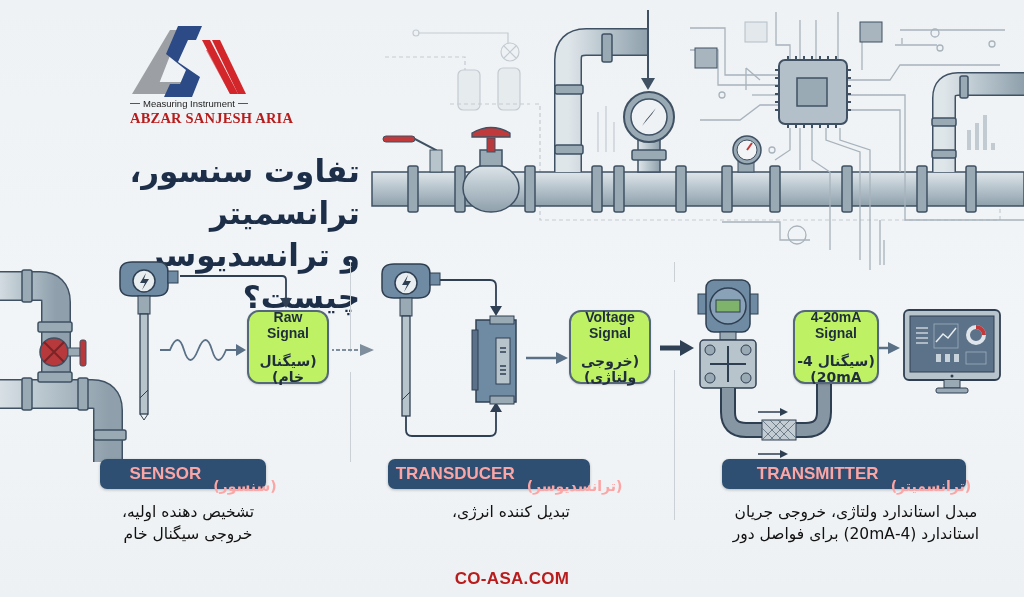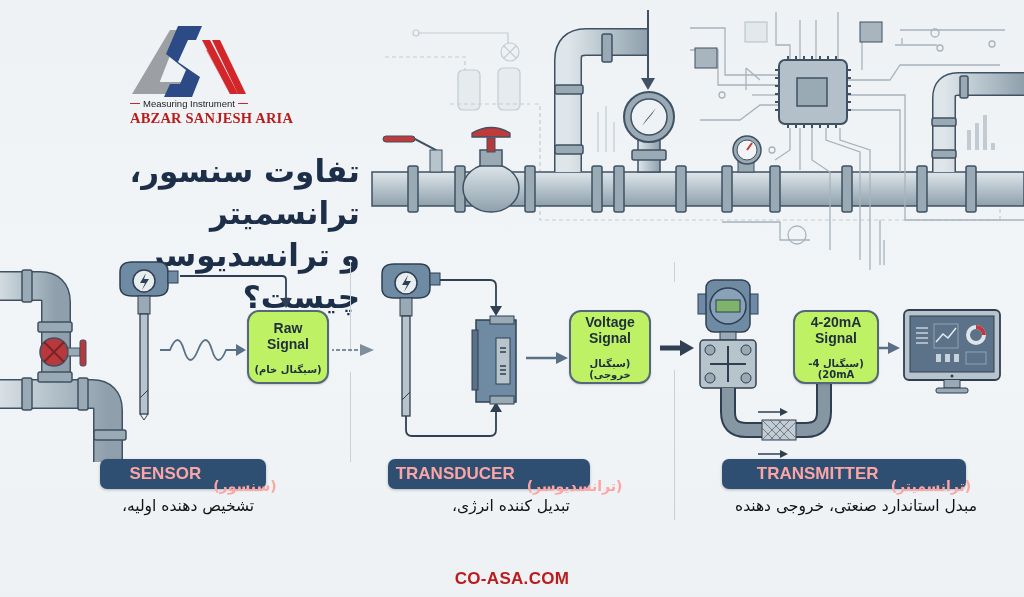--- a/index.html
+++ b/index.html
@@ -41,35 +41,35 @@
   
   .sig-box {
     position: absolute; background: #bef264; border: 2px solid #55677a;
     border-radius: 12px; display: flex; flex-direction: column;
     align-items: center; justify-content: center; text-align: center;
     color: #1f2d3d; box-shadow: 0 1px 2px rgba(0,0,0,0.15);
   }
   .sig-box .l1, .sig-box .l2 {
     font-family: "Liberation Sans", sans-serif; font-weight: bold; font-size: 14px; line-height: 16px;
   }
-  .sig-box .l3 { font-size: 10px; font-weight: bold; direction: rtl; margin-top: 12px; }
+  .sig-box .l3 { font-size: 14px; font-weight: bold; direction: rtl; margin-top: 12px; }
 
   
   .badge {
     position: absolute; height: 30px; background: #2e4f72; color: #fca5a5;
     border-radius: 7px; display: flex; align-items: center; justify-content: center;
     font-family: "Liberation Sans", sans-serif; font-weight: bold; font-size: 17px;
     white-space: nowrap; gap: 12px; box-shadow: 0 1px 3px rgba(0,0,0,0.25); padding-left: 40px;
   }
   .badge .fa { font-family: "DejaVu Sans", sans-serif; font-size: 14px; font-weight: bold; direction: rtl; margin-top: 24px; }
 
   .desc {
     position: absolute; direction: rtl; text-align: center;
     font-family: "DejaVu Sans", sans-serif; font-size: 15.5px; line-height: 22px;
-    color: #111; font-weight: 500;
+    color: #111; font-weight: 500; margin-top: 6px;
   }
   .footer {
     position: absolute; left: 0; width: 1024px; top: 569px; text-align: center;
     font-family: "Liberation Sans", sans-serif; font-weight: bold; font-size: 17px;
     color: #b91c1c; letter-spacing: 0.3px;
   }
 </style>
 </head>
 <body>
 
@@ -262,20 +262,21 @@
   <div class="l1">Raw</div>
   <div class="l2">Signal</div>
   <div class="l3">(سیگنال خام)</div>
 </div>
 <div class="badge" style="left:100px;top:459px;width:166px">
   <span>SENSOR</span>
   <span class="fa">(سنسور)</span>
 </div>
 <div class="desc" style="left:60px;top:495px;width:256px">
   <div>تشخیص دهنده اولیه،</div>
+  <div>خروجی سیگنال خام</div>
 </div>
 
 <svg width="320" height="180" style="left:340px;top:258px">
   <path d="M20 86 L34 92 L20 98 Z" fill="#7f8e9c"></path>
   <path d="M-4 92 H18" stroke="#7f8e9c" stroke-width="2" stroke-dasharray="2 4"></path>
 
   <g transform="translate(40,6)">
     <path d="M2 10 Q2 0 14 0 H40 Q50 0 50 10 V24 Q50 34 38 34 H14 Q2 34 2 24 Z" fill="#6f8ba3" stroke="#2f3f52" stroke-width="1.5"></path>
     <rect x="50" y="9" width="10" height="12" fill="#6f8ba3" stroke="#2f3f52"></rect>
     <circle cx="26" cy="19" r="11" fill="#e8edf0" stroke="#2f3f52" stroke-width="1.5"></circle>
@@ -296,21 +297,21 @@
     <rect x="150" y="138" width="24" height="8" fill="#9aaab5" stroke="#2f3f52"></rect>
     <rect x="156" y="80" width="14" height="46" fill="#b8c4cc" stroke="#2f3f52"></rect>
     <path d="M160 90 H166 M160 94 H166 M160 108 H166 M160 112 H166 M160 116 H166" stroke="#2f3f52" stroke-width="1.4"></path>
   </g>
   <path d="M186 100 H220" stroke="#5a7087" stroke-width="2.5"></path>
   <path d="M216 94 L228 100 L216 106 Z" fill="#5a7087"></path>
 </svg>
 <div class="sig-box" style="left:569px;top:310px;width:82px;height:74px">
   <div class="l1">Voltage</div>
   <div class="l2">Signal</div>
-  <div class="l3">(سیگنال خروجی)</div>
+  <div class="l3">(خروجی ولتاژی)</div>
 </div>
 <div class="badge" style="left:388px;top:459px;width:202px">
   <span>TRANSDUCER</span>
   <span class="fa">(ترانسدیوسر)</span>
 </div>
 <div class="desc" style="left:380px;top:495px;width:262px">
   <div>تبدیل کننده انرژی،</div>
 </div>
 
 <svg width="360" height="180" style="left:658px;top:280px">
@@ -363,16 +364,17 @@
 <div class="sig-box" style="left:793px;top:310px;width:86px;height:74px">
   <div class="l1">4-20mA</div>
   <div class="l2">Signal</div>
   <div class="l3">(سیگنال 4-20mA)</div>
 </div>
 <div class="badge" style="left:722px;top:459px;width:244px">
   <span>TRANSMITTER</span>
   <span class="fa">(ترانسمیتر)</span>
 </div>
 <div class="desc" style="left:700px;top:495px;width:312px">
-  <div>مبدل استاندارد صنعتی، خروجی دهنده</div>
+  <div>مبدل استاندارد ولتاژی، خروجی جریان</div>
+  <div>استاندارد (4-20mA) برای فواصل دور</div>
 </div>
 
 <div class="footer">CO-ASA.COM</div>
 
 </body></html>

